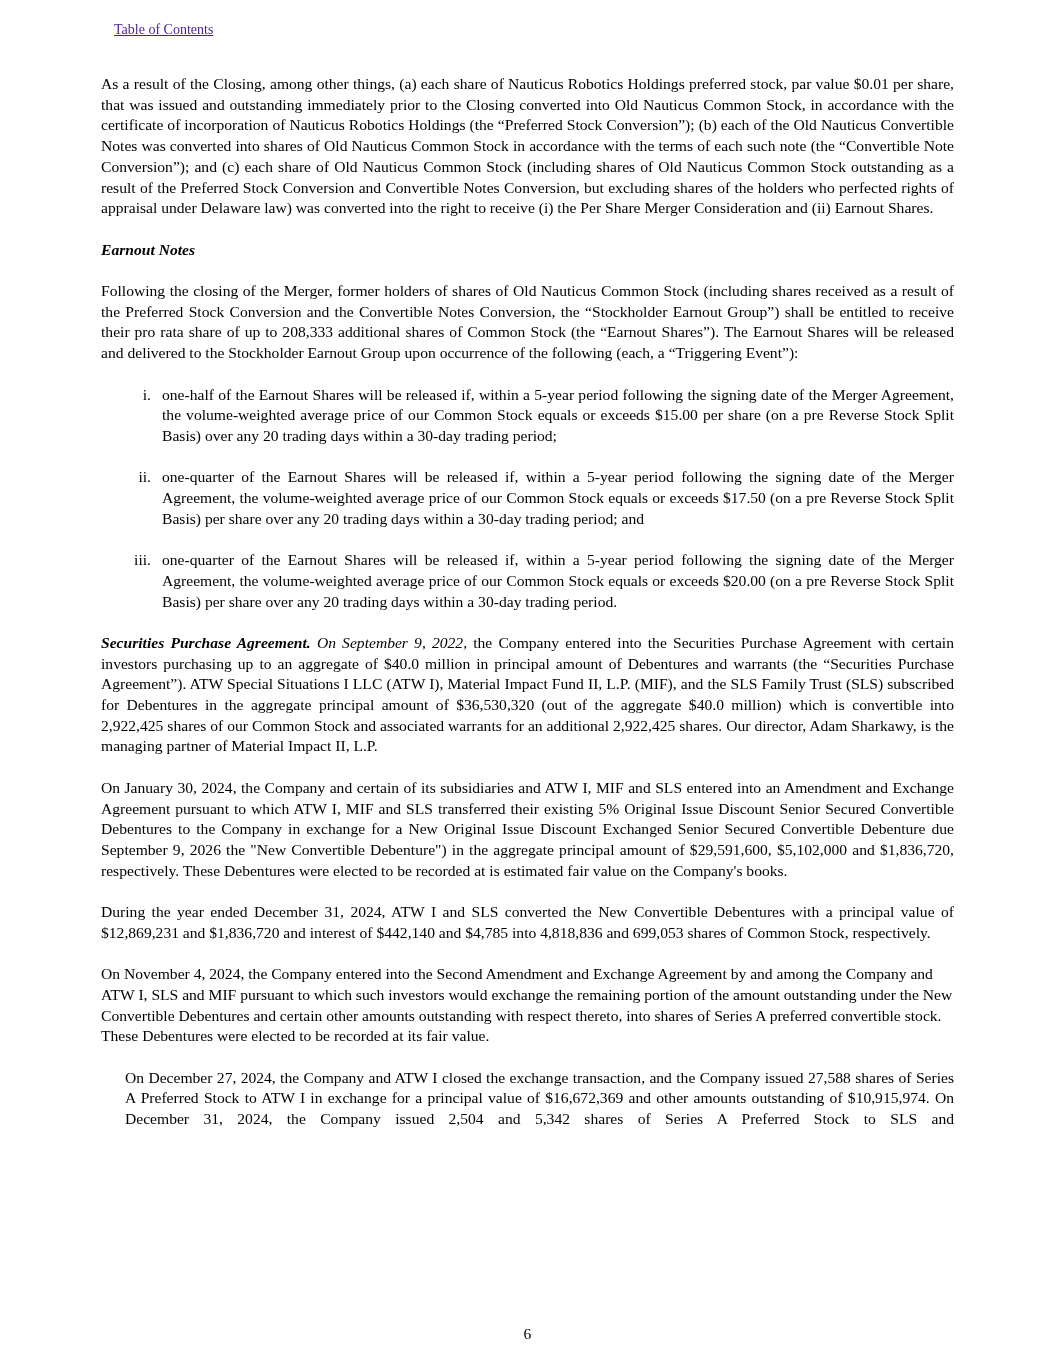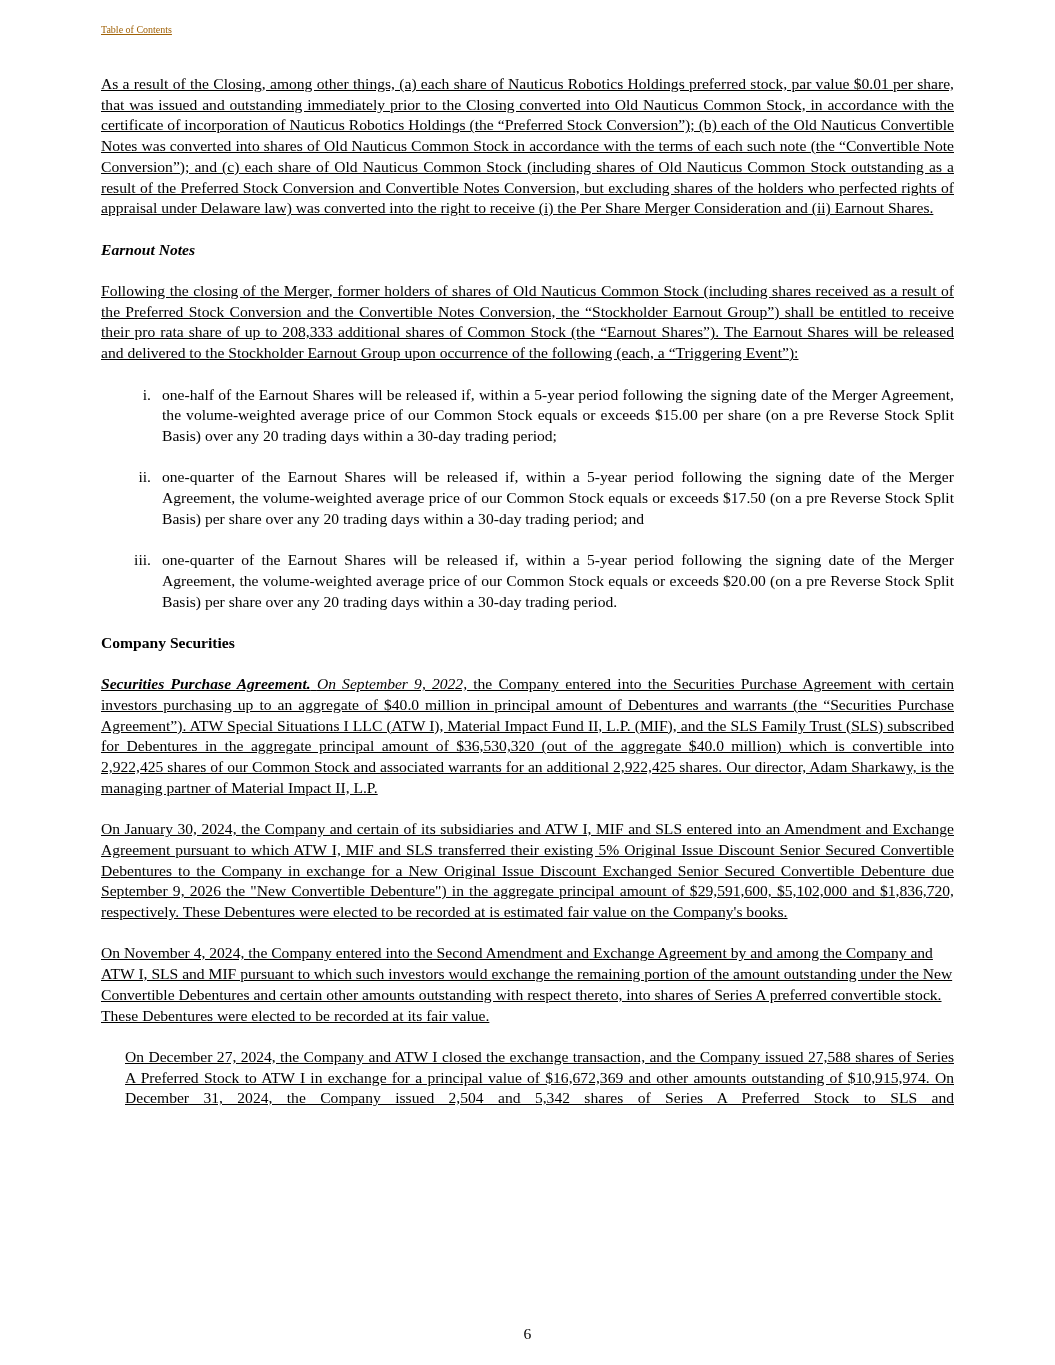--- a/index.html
+++ b/index.html
@@ -8,38 +8,37 @@
       height: 1365px;
       position: relative;
       overflow: hidden;
       font-family: "Liberation Serif", "DejaVu Serif", serif;
       color: #000000;
       font-size: 15.6px;
       line-height: 20.7px;
     }
     .toc-link {
       position: absolute;
-      left: 101px;
+      left: 114px;
       top: 20px;
-      color: #a16207;
+      color: #4c1d95;
       text-decoration: underline;
-      font-size: 10px;
+      font-size: 14px;
       cursor: pointer;
     }
     .content {
       position: absolute;
       left: 101px;
       top: 74px;
       width: 853px;
     }
     p {
       margin: 0 0 20.7px 0;
       text-align: justify;
       text-align-last: left;
-      text-decoration: underline;
     }
     .heading {
       margin: 0 0 20.7px 0;
     }
     .bold { font-weight: bold; }
     .bolditalic { font-weight: bold; font-style: italic; }
     .italic { font-style: italic; }
     ol.earnout {
       list-style: none;
       margin: 0;
@@ -85,22 +84,22 @@
     <li>
       <span class="marker">ii.</span>
       <span>one-quarter of the Earnout Shares will be released if, within a 5-year period following the signing date of the Merger Agreement, the volume-weighted average price of our Common Stock equals or exceeds $17.50 (on a pre Reverse Stock Split Basis) per share over any 20 trading days within a 30-day trading period; and</span>
     </li>
     <li>
       <span class="marker">iii.</span>
       <span>one-quarter of the Earnout Shares will be released if, within a 5-year period following the signing date of the Merger Agreement, the volume-weighted average price of our Common Stock equals or exceeds $20.00 (on a pre Reverse Stock Split Basis) per share over any 20 trading days within a 30-day trading period.</span>
     </li>
   </ol>
 
-  <div class="heading bold">Company Securities</div>
 
   <p><span class="bolditalic">Securities Purchase Agreement.</span> <span class="italic">On September 9, 2022,</span><span> the Company entered into the Securities Purchase Agreement with certain investors purchasing up to an aggregate of $40.0 million in principal amount of Debentures and warrants (the “Securities Purchase Agreement”). ATW Special Situations I LLC (ATW I), Material Impact Fund II, L.P. (MIF), and the SLS Family Trust (SLS) subscribed for Debentures in the aggregate principal amount of $36,530,320 (out of the aggregate $40.0 million) which is convertible into 2,922,425 shares of our Common Stock and associated warrants for an additional 2,922,425 shares. Our director, Adam Sharkawy, is the managing partner of Material Impact II, L.P.</span></p>
 
   <p>On January 30, 2024, the Company and certain of its subsidiaries and ATW I, MIF and SLS entered into an Amendment and Exchange Agreement pursuant to which ATW I, MIF and SLS transferred their existing 5% Original Issue Discount Senior Secured Convertible Debentures to the Company in exchange for a New Original Issue Discount Exchanged Senior Secured Convertible Debenture due September 9, 2026 the "New Convertible Debenture") in the aggregate principal amount of $29,591,600, $5,102,000 and $1,836,720, respectively. These Debentures were elected to be recorded at is estimated fair value on the Company's books.</p>
+  <p>During the year ended December 31, 2024, ATW I and SLS converted the New Convertible Debentures with a principal value of $12,869,231 and $1,836,720 and interest of $442,140 and $4,785 into 4,818,836 and 699,053 shares of Common Stock, respectively.</p>
   <p style="text-align:left;">On November 4, 2024, the Company entered into the Second Amendment and Exchange Agreement by and among the Company and ATW I, SLS and MIF pursuant to which such investors would exchange the remaining portion of the amount outstanding under the New Convertible Debentures and certain other amounts outstanding with respect thereto, into shares of Series A preferred convertible stock. These Debentures were elected to be recorded at its fair value.</p>
   <p style="text-align-last:justify;margin-left:24px;">On December 27, 2024, the Company and ATW I closed the exchange transaction, and the Company issued 27,588 shares of Series A Preferred Stock to ATW I in exchange for a principal value of $16,672,369 and other amounts outstanding of $10,915,974. On December 31, 2024, the Company issued 2,504 and 5,342 shares of Series A Preferred Stock to SLS and</p>
 </div>
 
 <div class="page-number">6</div>
 
 </body></html>

